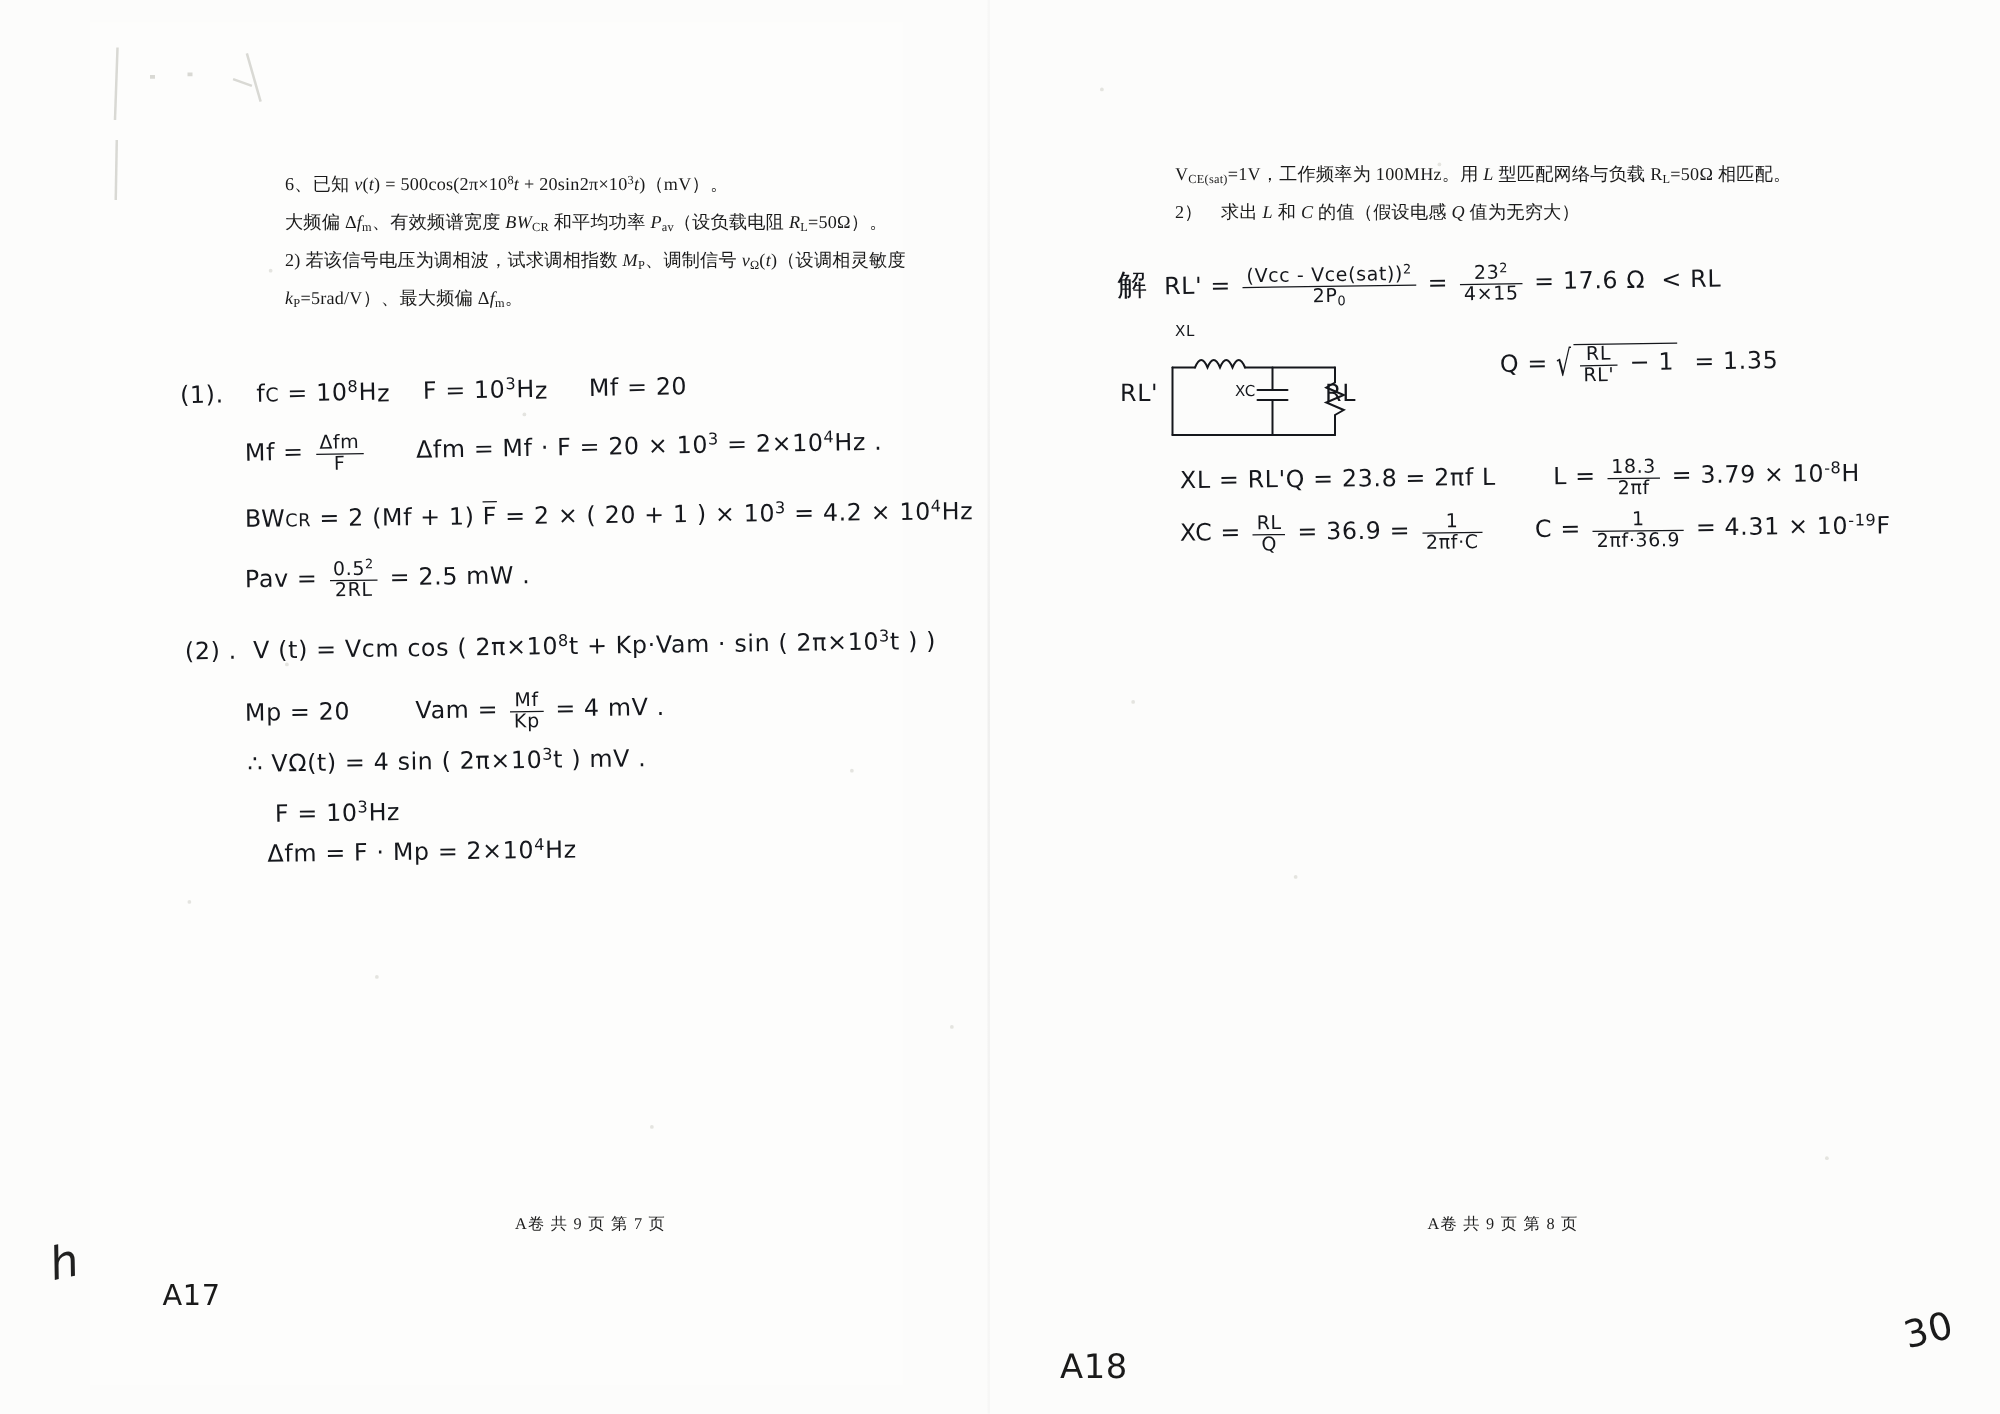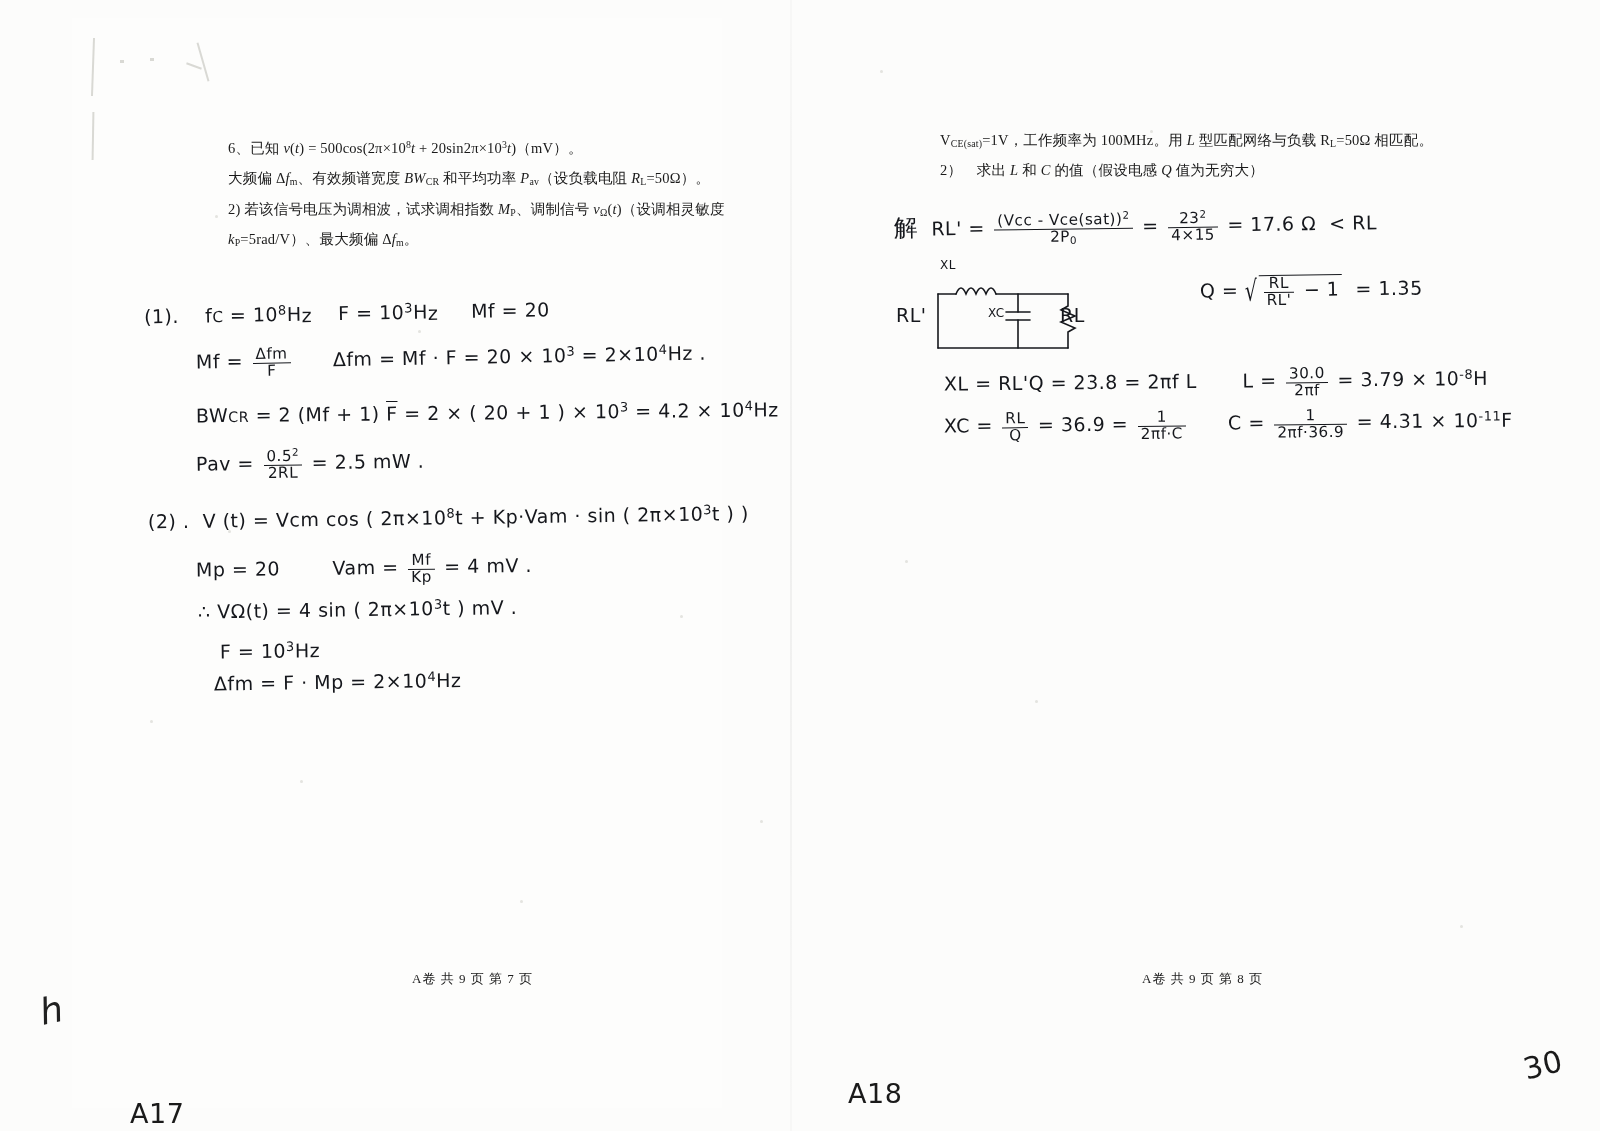--- a/index.html
+++ b/index.html
@@ -168,21 +168,21 @@
     F = 10<sup>3</sup>Hz
   </div>
 
   <div class="col hw hw-l" style="left:214px;top:672px;transform:rotate(-0.8deg);">
     Δfm = F · Mp = 2×10<sup>4</sup>Hz
   </div>
 
   <div class="footer" style="left:412px;top:970px;">A卷   共 9 页    第 7 页</div>
 
   <div class="scribble" style="left:40px;top:990px;font-size:36px;transform:rotate(-12deg);color:#202020;">ℎ</div>
-  <div class="scribble hw" style="left:130px;top:1098px;font-size:27px;text-align:right;">A17</div>
+  <div class="scribble hw" style="left:130px;top:1024px;font-size:23px;text-align:right;">A17</div>
 
   <div class="col printed" style="left:940px;top:126px;width:560px;">
     <p>
       V<sub>CE(sat)</sub>=1V，工作频率为 100MHz。用 <span class="it">L</span> 型匹配网络与负载 R<sub>L</sub>=50Ω 相匹配。
     </p>
     <p>
       2）　求出 <span class="it">L</span> 和 <span class="it">C</span> 的值（假设电感 <span class="it">Q</span> 值为无穷大）
     </p>
   </div>
 
@@ -214,25 +214,25 @@
         <path d="M168,32 L168,44 L161,48 L175,54 L161,60 L175,66 L168,70 L168,86"></path>
       </g>
     </svg>
   </div>
   <div class="col hw hw-s" style="left:940px;top:258px;">XL</div>
   <div class="col hw hw-s" style="left:988px;top:306px;">XC</div>
   <div class="col hw hw-l" style="left:896px;top:304px;">RL'</div>
   <div class="col hw hw-l" style="left:1060px;top:304px;">RL</div>
 
   <div class="col hw hw-l" style="left:944px;top:370px;transform:rotate(-0.6deg);">
-    XL = RL'Q = 23.8 = 2πf L &nbsp;&nbsp;&nbsp;&nbsp;&nbsp; L = <span class="frac"><span class="num">30.0</span><span class="den">2πf</span></span> = 3.79 × 10<sup>-8</sup>H
+    XL = RL'Q = 23.8 = 2πf L &nbsp;&nbsp;&nbsp;&nbsp;&nbsp; L = <span class="frac"><span class="num">18.3</span><span class="den">2πf</span></span> = 3.79 × 10<sup>-8</sup>H
   </div>
 
   <div class="col hw hw-l" style="left:944px;top:412px;transform:rotate(-0.6deg);">
-    XC = <span class="frac"><span class="num">RL</span><span class="den">Q</span></span> = 36.9 = <span class="frac"><span class="num">1</span><span class="den">2πf·C</span></span> &nbsp;&nbsp;&nbsp;&nbsp; C = <span class="frac"><span class="num">1</span><span class="den">2πf·36.9</span></span> = 4.31 × 10<sup>-11</sup>F
+    XC = <span class="frac"><span class="num">RL</span><span class="den">Q</span></span> = 36.9 = <span class="frac"><span class="num">1</span><span class="den">2πf·C</span></span> &nbsp;&nbsp;&nbsp;&nbsp; C = <span class="frac"><span class="num">1</span><span class="den">2πf·36.9</span></span> = 4.31 × 10<sup>-19</sup>F
   </div>
 
   <div class="footer" style="left:1142px;top:970px;">A卷   共 9 页    第 8 页</div>
 
   <div class="scribble hw" style="left:848px;top:1078px;font-size:27px;">A18</div>
   <div class="scribble hw" style="left:1524px;top:1052px;font-size:30px;transform:rotate(-14deg);">30</div>
 
 </div>
 
 </body></html>

